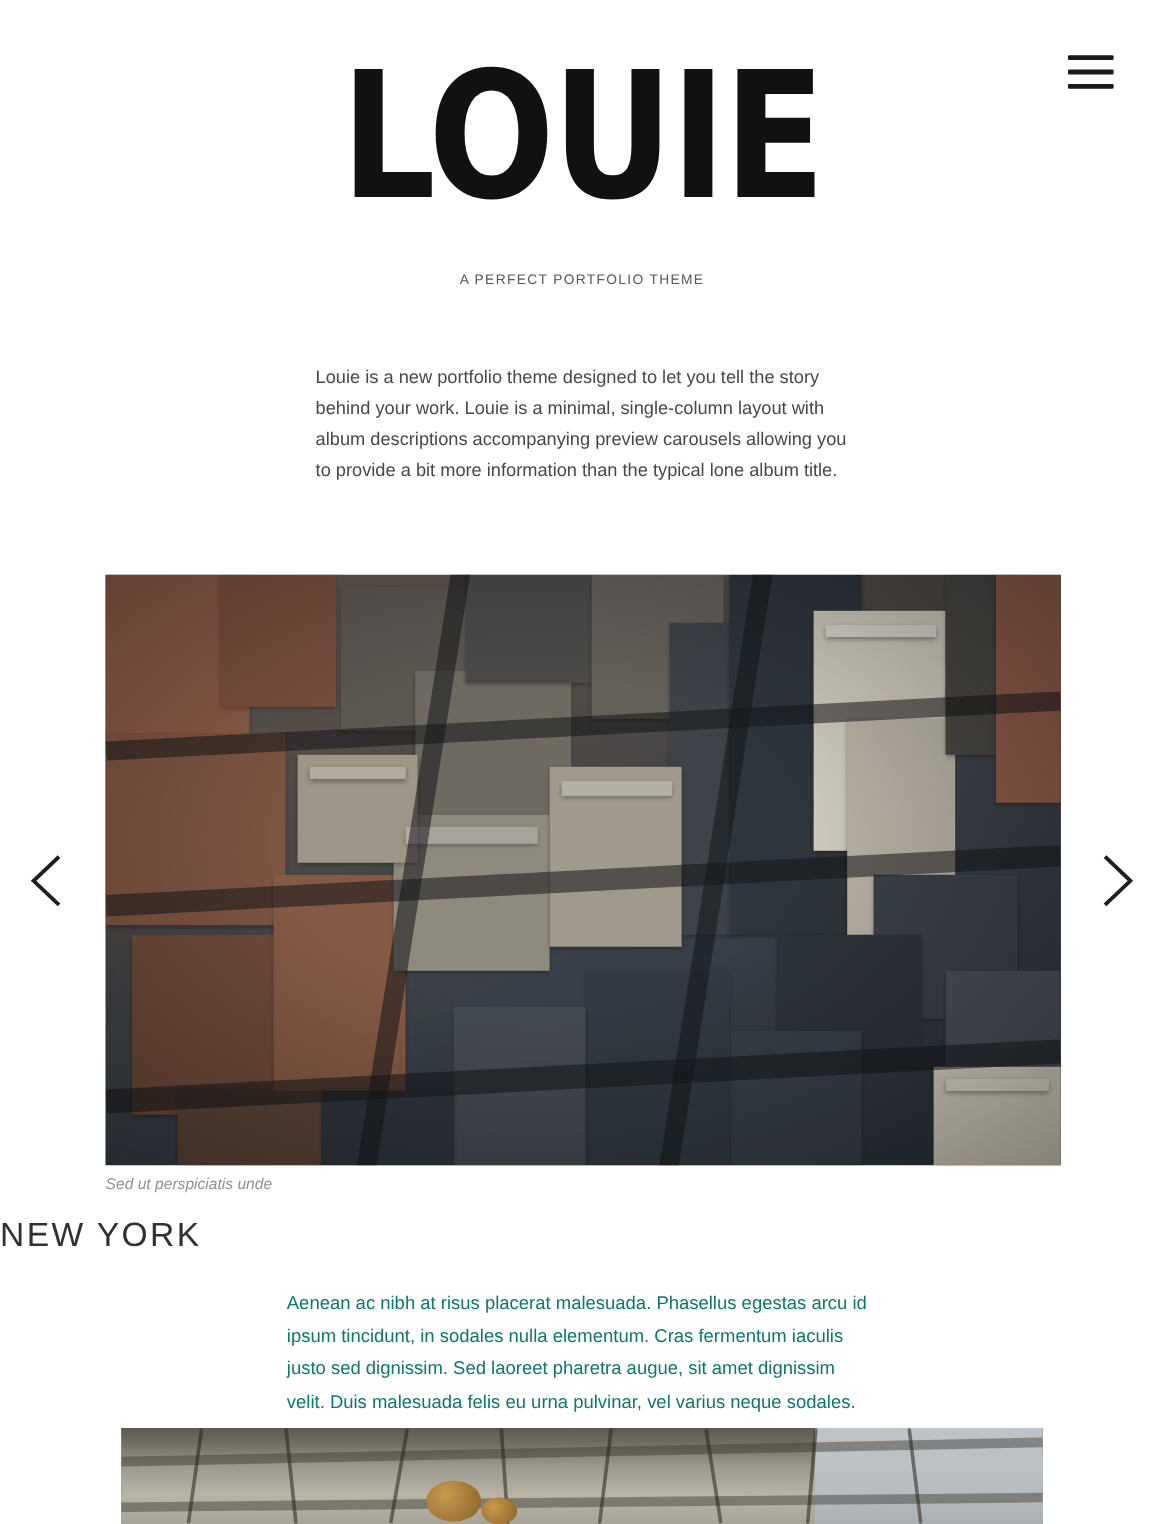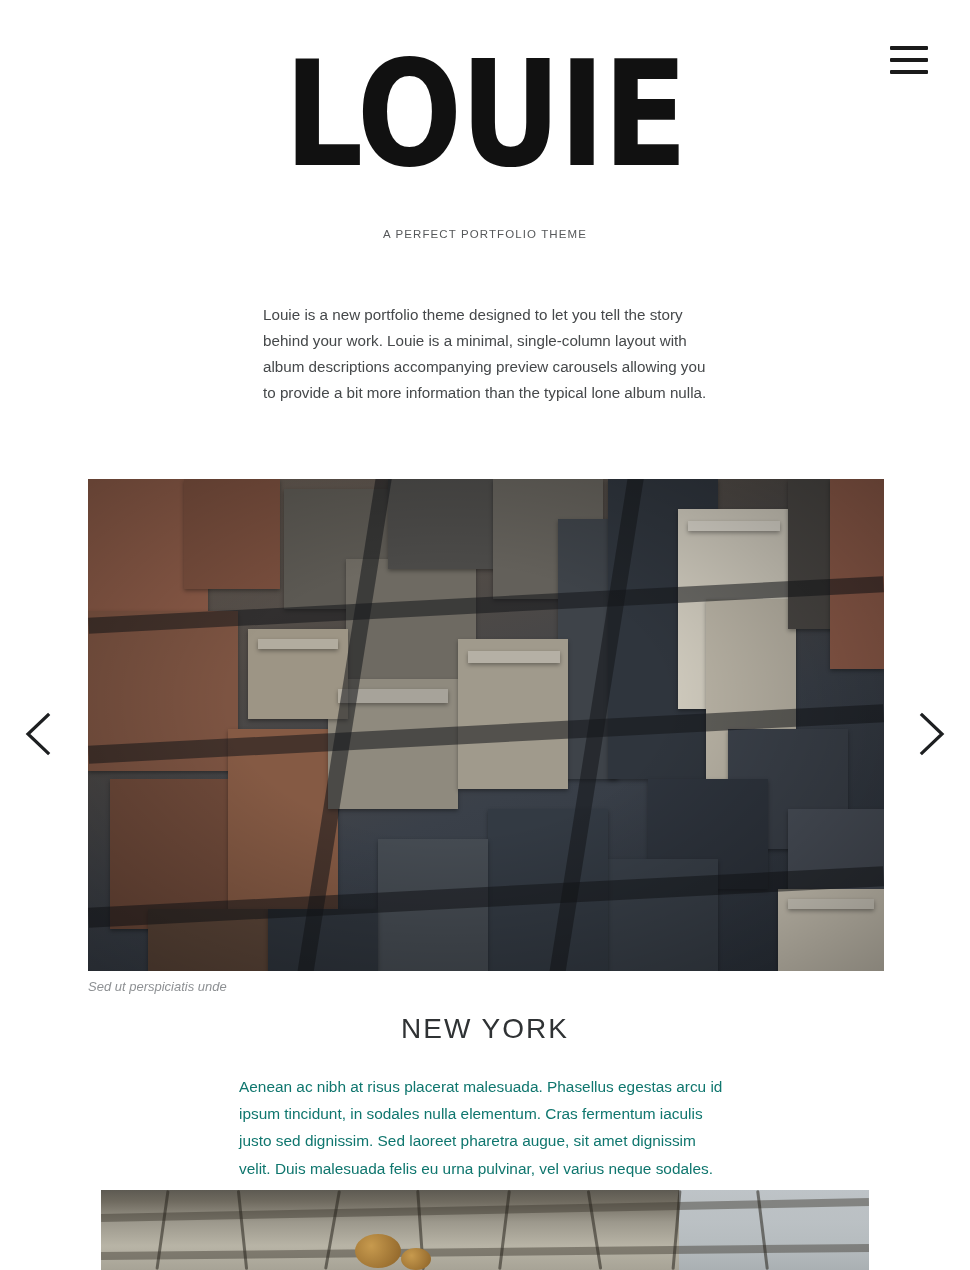--- a/index.html
+++ b/index.html
@@ -123,21 +123,21 @@
   }
   .vignette {
     position: absolute;
     inset: 0;
     background: radial-gradient(ellipse at 45% 45%, rgba(0,0,0,0) 35%, rgba(0,0,0,0.38) 100%);
   }
 
   
   .album-title {
     margin: 36px 0 16px 0;
-    text-align: center;
+    text-align: left;
     font-size: 28px;
     font-weight: 400;
     letter-spacing: 2px;
     color: #2f3234;
   }
   .album-body {
     width: 492px;
     margin: 28px auto 16px auto;
     font-size: 15.4px;
     line-height: 1.78;
@@ -195,21 +195,21 @@
   <div class="hamburger">
     <span></span>
     <span></span>
     <span></span>
   </div>
 
   <h1 class="logo">LOUIE</h1>
   <p class="tagline">A PERFECT PORTFOLIO THEME</p>
 </header>
 
-<section class="intro">Louie is a new portfolio theme designed to let you tell the story behind your work. Louie is a minimal, single-column layout with album descriptions accompanying preview carousels allowing you to provide a bit more information than the typical lone album nulla.</section>
+<section class="intro">Louie is a new portfolio theme designed to let you tell the story behind your work. Louie is a minimal, single-column layout with album descriptions accompanying preview carousels allowing you to provide a bit more information than the typical lone album title.</section>
 
 <section class="carousel">
 
   <div class="arrow arrow-prev">
     <svg width="34" height="46" viewBox="0 0 34 46" aria-hidden="true">
       <polyline points="26,4 6,23 26,42" fill="none" stroke="#1d1f21" stroke-width="3.2" stroke-linecap="square"></polyline>
     </svg>
   </div>
 
   <div class="slide-frame">

